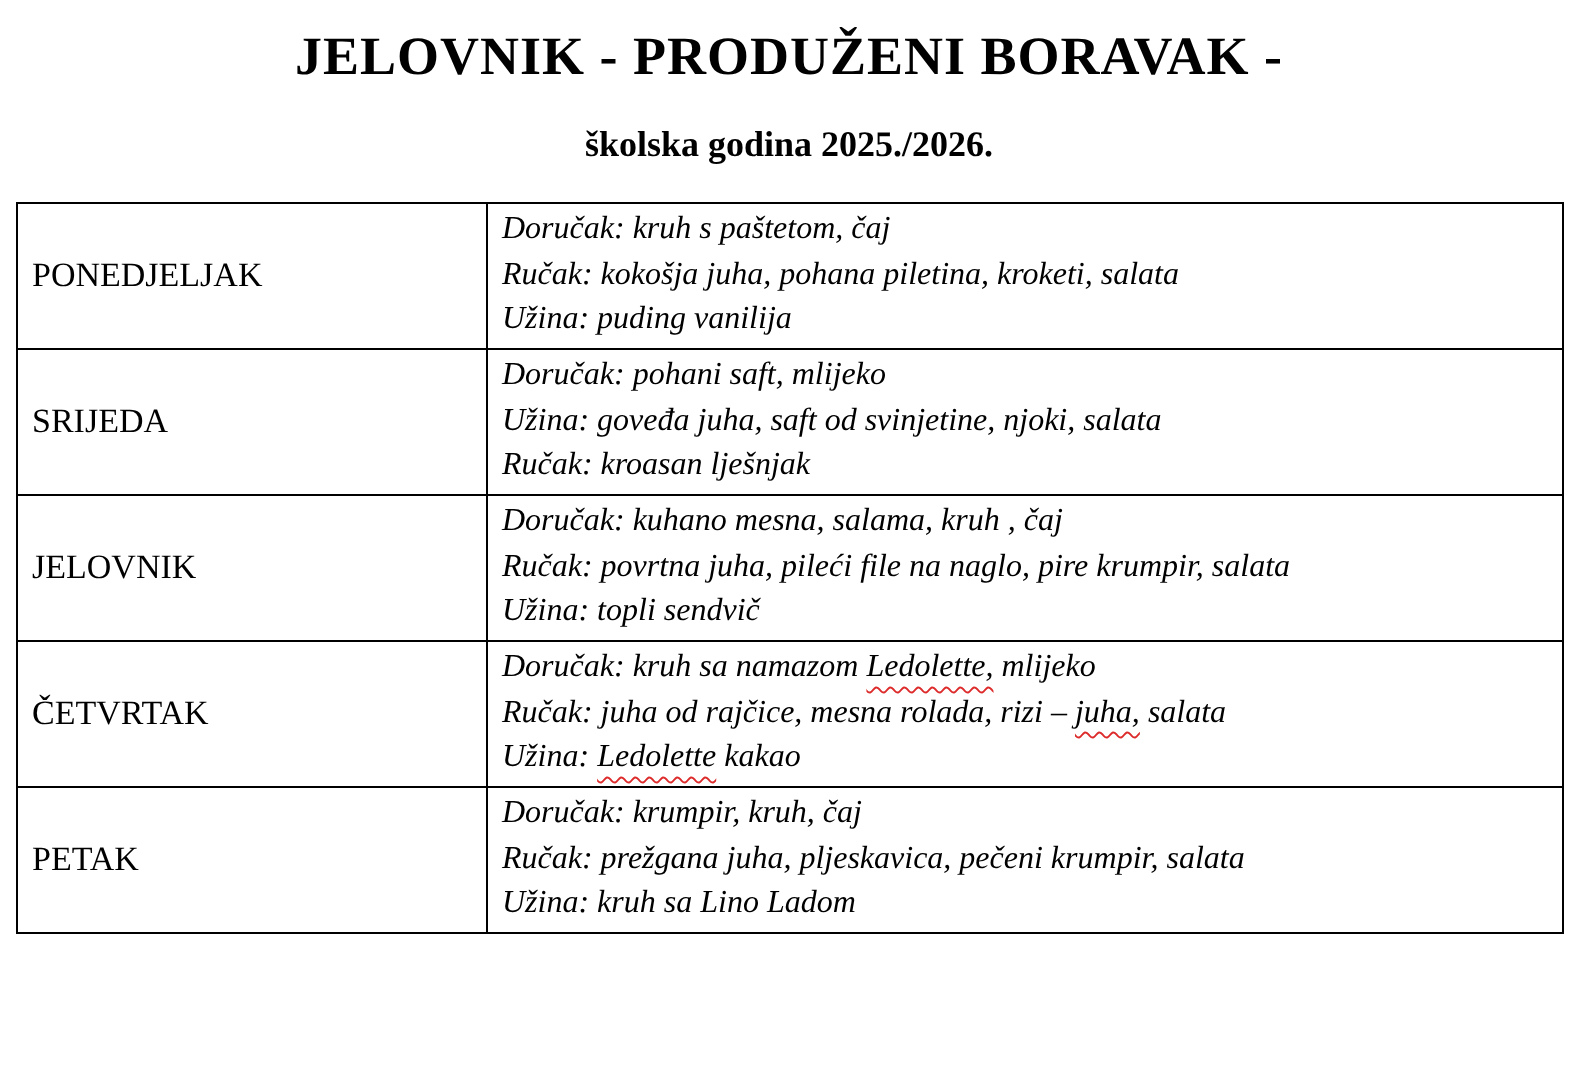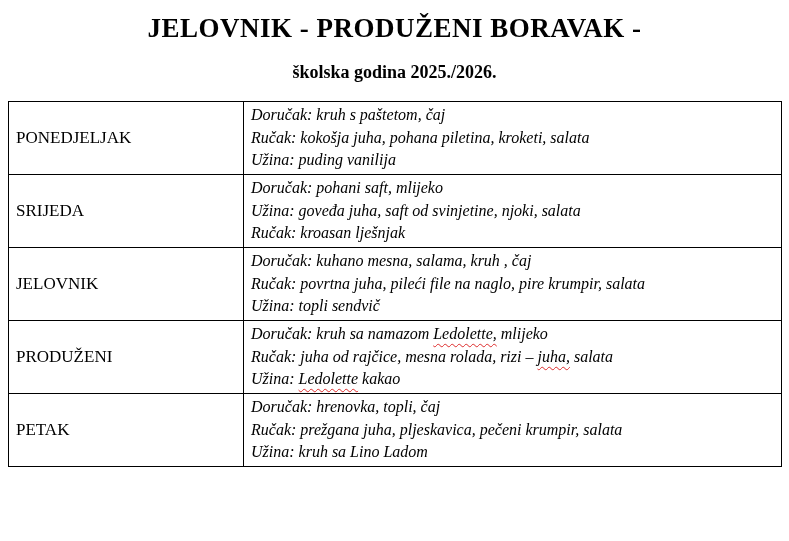--- a/index.html
+++ b/index.html
@@ -114,30 +114,30 @@
         </tr>
         <tr>
           <td class="day-cell">JELOVNIK</td>
           <td class="meals-cell">
             <div class="meal-line"><span>Doručak: kuhano mesna, salama, kruh , čaj</span></div>
             <div class="meal-line"><span>Ručak: povrtna juha, pileći file na naglo, pire krumpir, salata</span></div>
             <div class="meal-line"><span>Užina: topli sendvič</span></div>
           </td>
         </tr>
         <tr>
-          <td class="day-cell">PRODUŽENI</td>
+          <td class="day-cell">ČETVRTAK</td>
           <td class="meals-cell">
             <div class="meal-line"><span>Doručak: kruh sa namazom </span><span class="misspelled">Ledolette,</span><span> mlijeko</span></div>
             <div class="meal-line"><span>Ručak: juha od rajčice, mesna rolada, rizi – </span><span class="misspelled">juha,</span><span> salata</span></div>
             <div class="meal-line"><span>Užina: </span><span class="misspelled">Ledolette</span><span> kakao</span></div>
           </td>
         </tr>
         <tr>
           <td class="day-cell">PETAK</td>
           <td class="meals-cell">
-            <div class="meal-line"><span>Doručak: hrenovka, topli, čaj</span></div>
+            <div class="meal-line"><span>Doručak: krumpir, kruh, čaj</span></div>
             <div class="meal-line"><span>Ručak: prežgana juha, pljeskavica, pečeni krumpir, salata</span></div>
             <div class="meal-line"><span>Užina: kruh sa Lino Ladom</span></div>
           </td>
         </tr>
       </tbody>
   </table>
 </div>
 
 </body></html>

